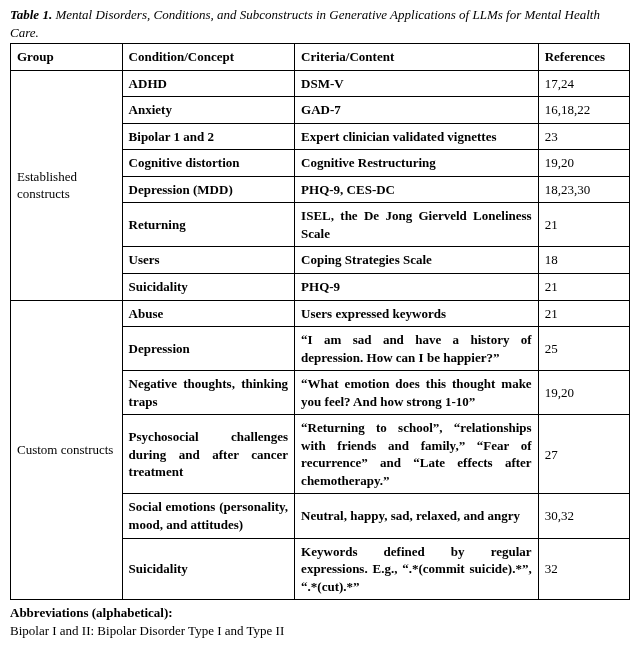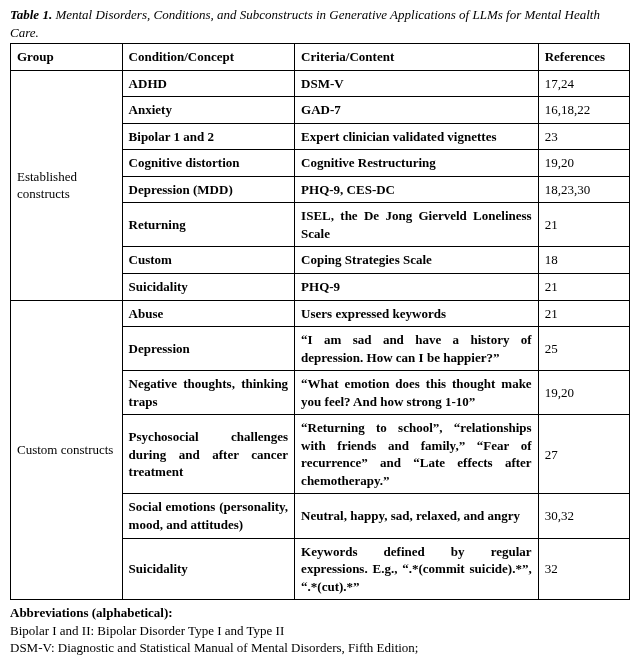--- a/index.html
+++ b/index.html
@@ -101,21 +101,21 @@
         <td class="justify">Depression (MDD)</td>
         <td class="justify">PHQ-9, CES-DC</td>
         <td>18,23,30</td>
       </tr>
       <tr>
         <td class="justify">Returning</td>
         <td class="justify">ISEL, the De Jong Gierveld Loneliness Scale</td>
         <td>21</td>
       </tr>
       <tr>
-        <td class="justify">Custom</td>
+        <td class="justify">Users</td>
         <td class="justify">Coping Strategies Scale</td>
         <td>18</td>
       </tr>
       <tr>
         <td class="justify">Suicidality</td>
         <td class="justify">PHQ-9</td>
         <td>21</td>
       </tr>
       <tr>
         <td rowspan="6">Custom constructs</td>
@@ -148,15 +148,14 @@
         <td class="justify">Keywords defined by regular expressions. E.g., “.*(commit suicide).*”, “.*(cut).*”</td>
         <td>32</td>
       </tr>
     </tbody>
 </table>
 
 <div class="notes">
   <span class="notes-title">Abbreviations (alphabetical):</span>
   <div id="notes-lines">
       <div>Bipolar I and II: Bipolar Disorder Type I and Type II</div>
-      <div>DSM-V: Diagnostic and Statistical Manual of Mental Disorders, Fifth Edition;</div>
     </div>
 </div>
 
 </body></html>

